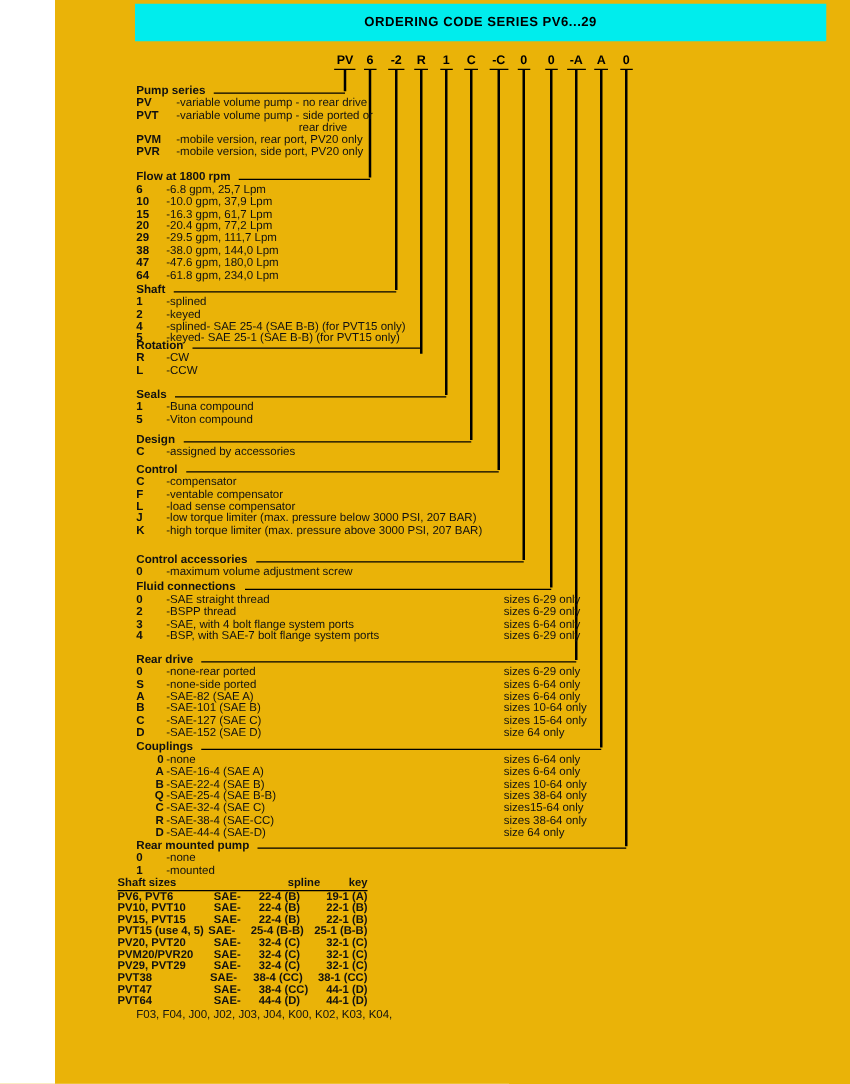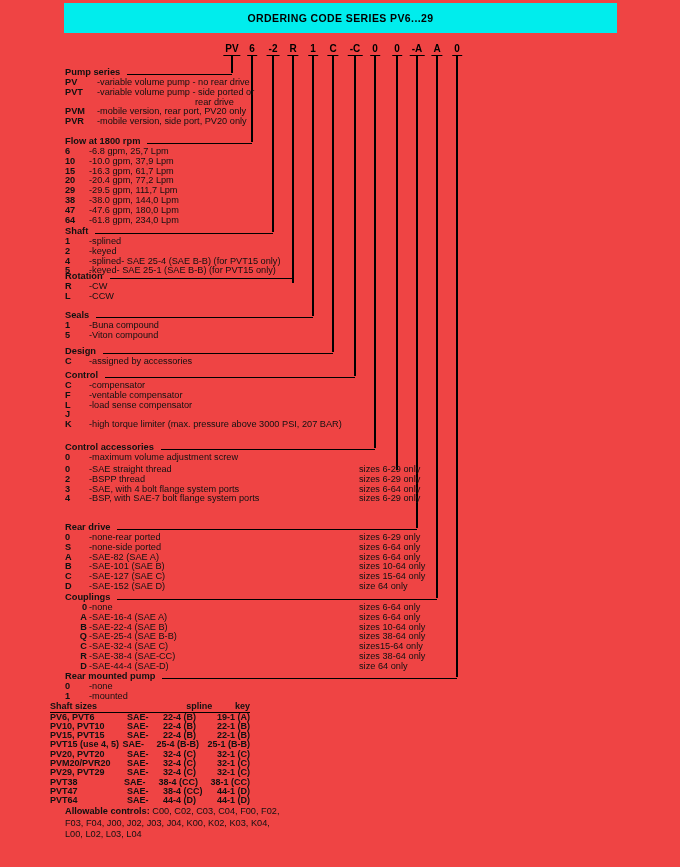--- a/index.html
+++ b/index.html
@@ -1,20 +1,20 @@
 <!DOCTYPE html>
 <html><head>
 <meta charset="utf-8">
 <style>
   html,body{margin:0;padding:0;}
   body{
     width:680px;height:867px;background:#ffffff;position:relative;overflow:hidden;
     font-family:"Liberation Sans","DejaVu Sans",sans-serif;color:#111;
   }
-  .page{position:absolute;inset:0;background:#ef4444;}
+  .page{position:absolute;inset:0;background:#eab308;margin-left:44px;}
   .titlebar{
     position:absolute;left:64px;top:3px;width:553px;height:30px;background:#00eded;
     display:flex;align-items:center;justify-content:center;
     font-weight:bold;font-size:10.5px;letter-spacing:.4px;color:#000;
   }
   .code-seg{
     position:absolute;top:43px;transform:translateX(-50%);
     font-weight:bold;font-size:10px;color:#000;
     border-bottom:1.5px solid #000;padding:0 2px 1px 2px;white-space:nowrap;
   }
@@ -212,37 +212,42 @@
         <div class="row">
           <span class="k">F</span>
           <span class="d">-ventable compensator</span>
         </div>
         <div class="row">
           <span class="k">L</span>
           <span class="d">-load sense compensator</span>
         </div>
         <div class="row">
           <span class="k">J</span>
+          <span class="d">-low torque limiter (max. pressure below 3000 PSI, 207 BAR)</span>
         </div>
         <div class="row">
           <span class="k">K</span>
           <span class="d">-high torque limiter (max. pressure above 3000 PSI, 207 BAR)</span>
         </div>
       </div>
       <div class="sec sec7" style="top: 443px; width: 310px;">
         <div class="sec-head">
           <span class="sec-title">Control accessories</span>
           <span class="sec-line"></span>
         </div>
         <div class="row">
           <span class="k">0</span>
           <span class="d">-maximum volume adjustment screw</span>
         </div>
       </div>
       <div class="sec sec8" style="top: 465px; width: 332px;">
+        <div class="sec-head">
+          <span class="sec-title">Fluid connections</span>
+          <span class="sec-line"></span>
+        </div>
         <div class="row">
           <span class="k">0</span>
           <span class="d">-SAE straight thread</span>
           <span class="note">sizes 6-29 only</span>
         </div>
         <div class="row">
           <span class="k">2</span>
           <span class="d">-BSPP thread</span>
           <span class="note">sizes 6-29 only</span>
         </div>
@@ -410,17 +415,15 @@
         <span class="c4">44-1 (D)</span>
       </div>
       <div class="st-row">
         <span class="c1">PVT64</span>
         <span class="c2">SAE-</span>
         <span class="c3">44-4 (D)</span>
         <span class="c4">44-1 (D)</span>
       </div>
     </div>
   <div class="allow" id="allow">
-      <div class="al-line"><b>Allowable controls:</b> <span>C00, C02, C03, C04, F00, F02,</span></div>
       <div class="al-line">F03, F04, J00, J02, J03, J04, K00, K02, K03, K04,</div>
-      <div class="al-line">L00, L02, L03, L04</div>
     </div>
 </div>
 
 </body></html>

